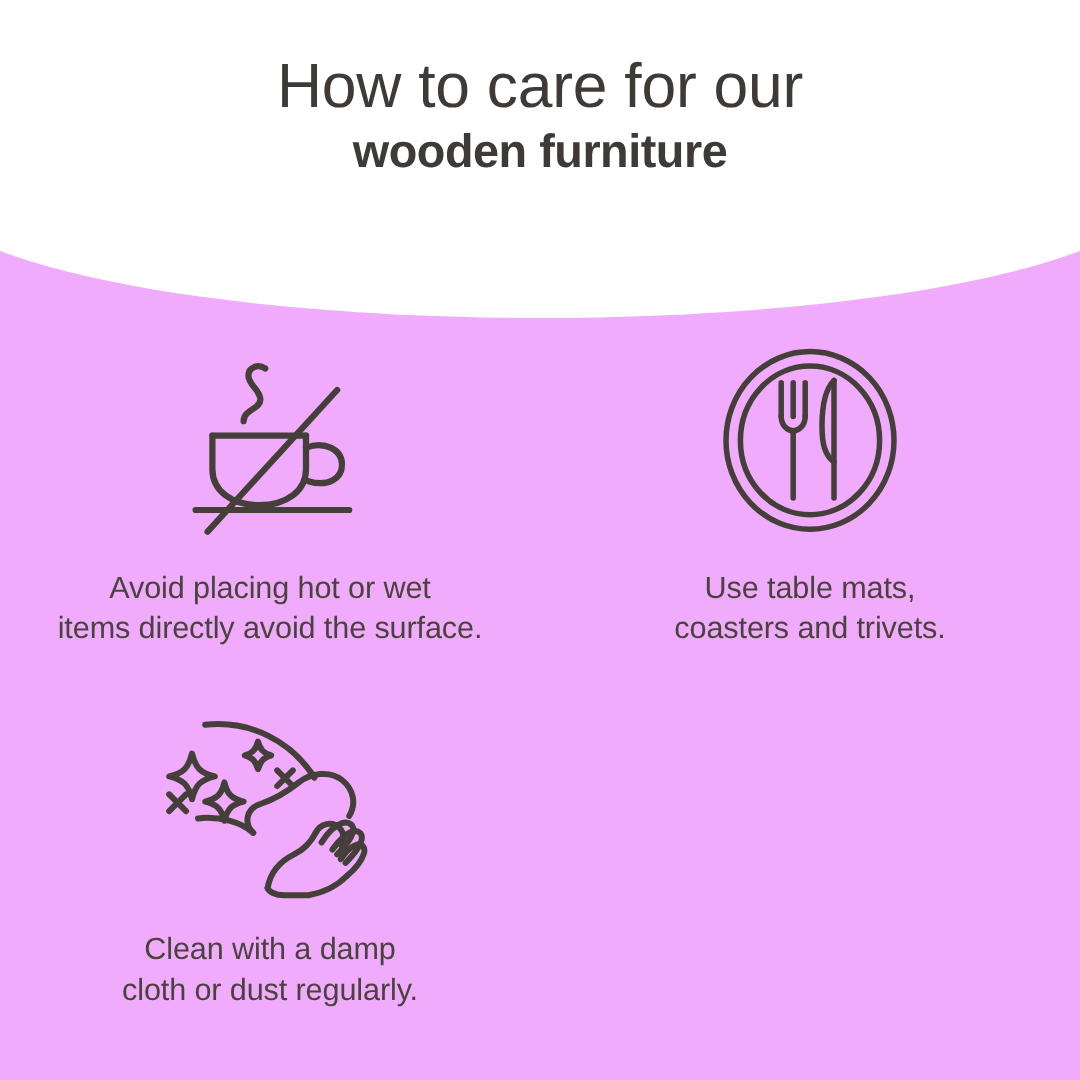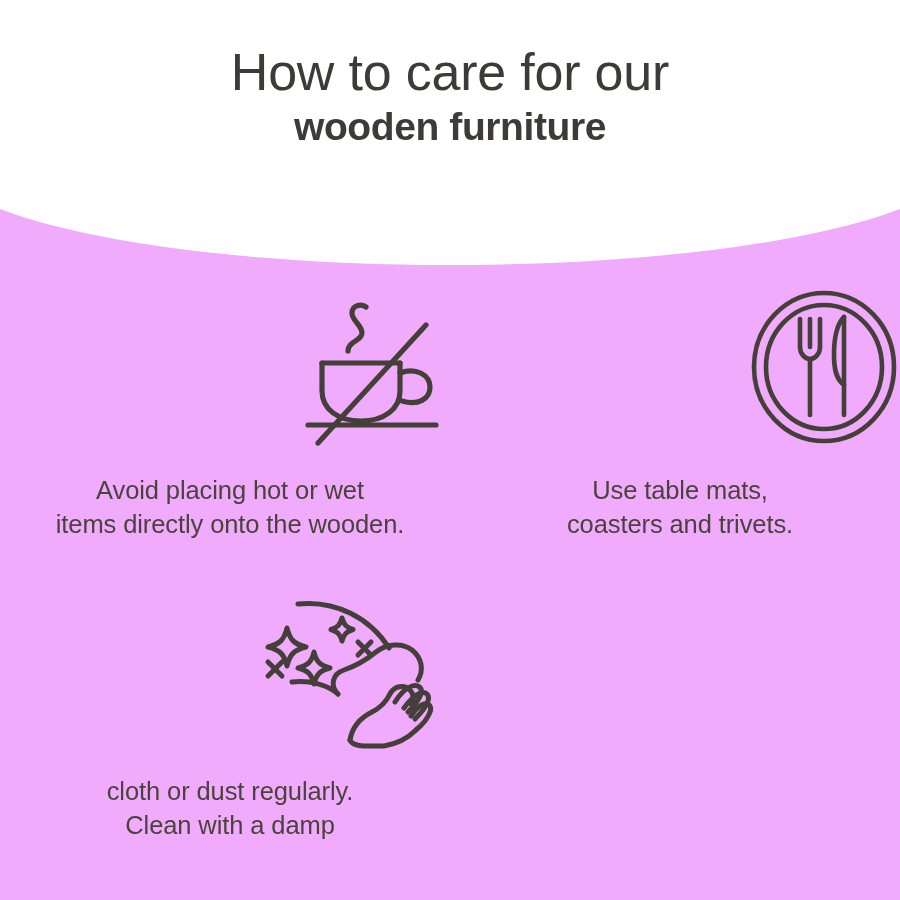--- a/index.html
+++ b/index.html
@@ -62,21 +62,21 @@
     width: 900px;
     height: 600px;
     display: grid;
     grid-template-columns: 1fr 1fr;
     grid-template-rows: 1fr 1fr;
   }
   .tip {
     position: relative;
     display: flex;
     flex-direction: column;
-    align-items: flex-end;
+    align-items: center;
   }
   .tip-icon {
     height: 165px;
     display: flex;
     align-items: center;
     justify-content: center;
   }
   .tip-icon svg {
     display: block;
   }
@@ -123,21 +123,21 @@
 
           <path d="M110 86 C126 80 140 88 140 100 C140 112 128 119 112 114"></path>
 
           <path d="M18 138 L146 138"></path>
 
           <path d="M136 38 L28 156"></path>
         </svg>
       </div>
       <div class="tip-caption">
         <span>Avoid placing hot or wet</span>
-        <span>items directly onto the wooden.</span>
+        <span>items directly avoid the surface.</span>
       </div>
     </div>
 
     <div class="tip row1">
       <div class="tip-icon">
         <svg width="152" height="160" viewBox="0 0 152 160" fill="none" stroke="#453f3a" stroke-width="4.6" stroke-linecap="round" stroke-linejoin="round">
 
           <ellipse cx="76" cy="80" rx="70" ry="74"></ellipse>
 
           <ellipse cx="76" cy="80" rx="58" ry="62"></ellipse>
@@ -186,19 +186,19 @@
           <path d="M136 104 C140 96 150 94 156 100 C160 104 160 110 157 114"></path>
 
           <path d="M141 112 C146 104 152 98 158 96 C164 94 169 98 167 104 C165 110 159 117 154 122"></path>
           <path d="M150 118 C155 111 161 105 166 103 C172 101 176 105 174 111 C172 117 166 124 161 129"></path>
           <path d="M157 126 C161 120 166 115 170 114 C175 112 178 117 176 122 C174 128 168 135 162 140"></path>
 
           <path d="M162 140 C154 148 142 154 130 156 L110 156 C102 156 97 153 96 150"></path>
         </svg>
       </div>
       <div class="tip-caption">
+        <span>Clean with a damp</span>
         <span>cloth or dust regularly.</span>
-        <span>Clean with a damp</span>
       </div>
     </div>
 
   </div>
 </div>
 
 </body></html>

